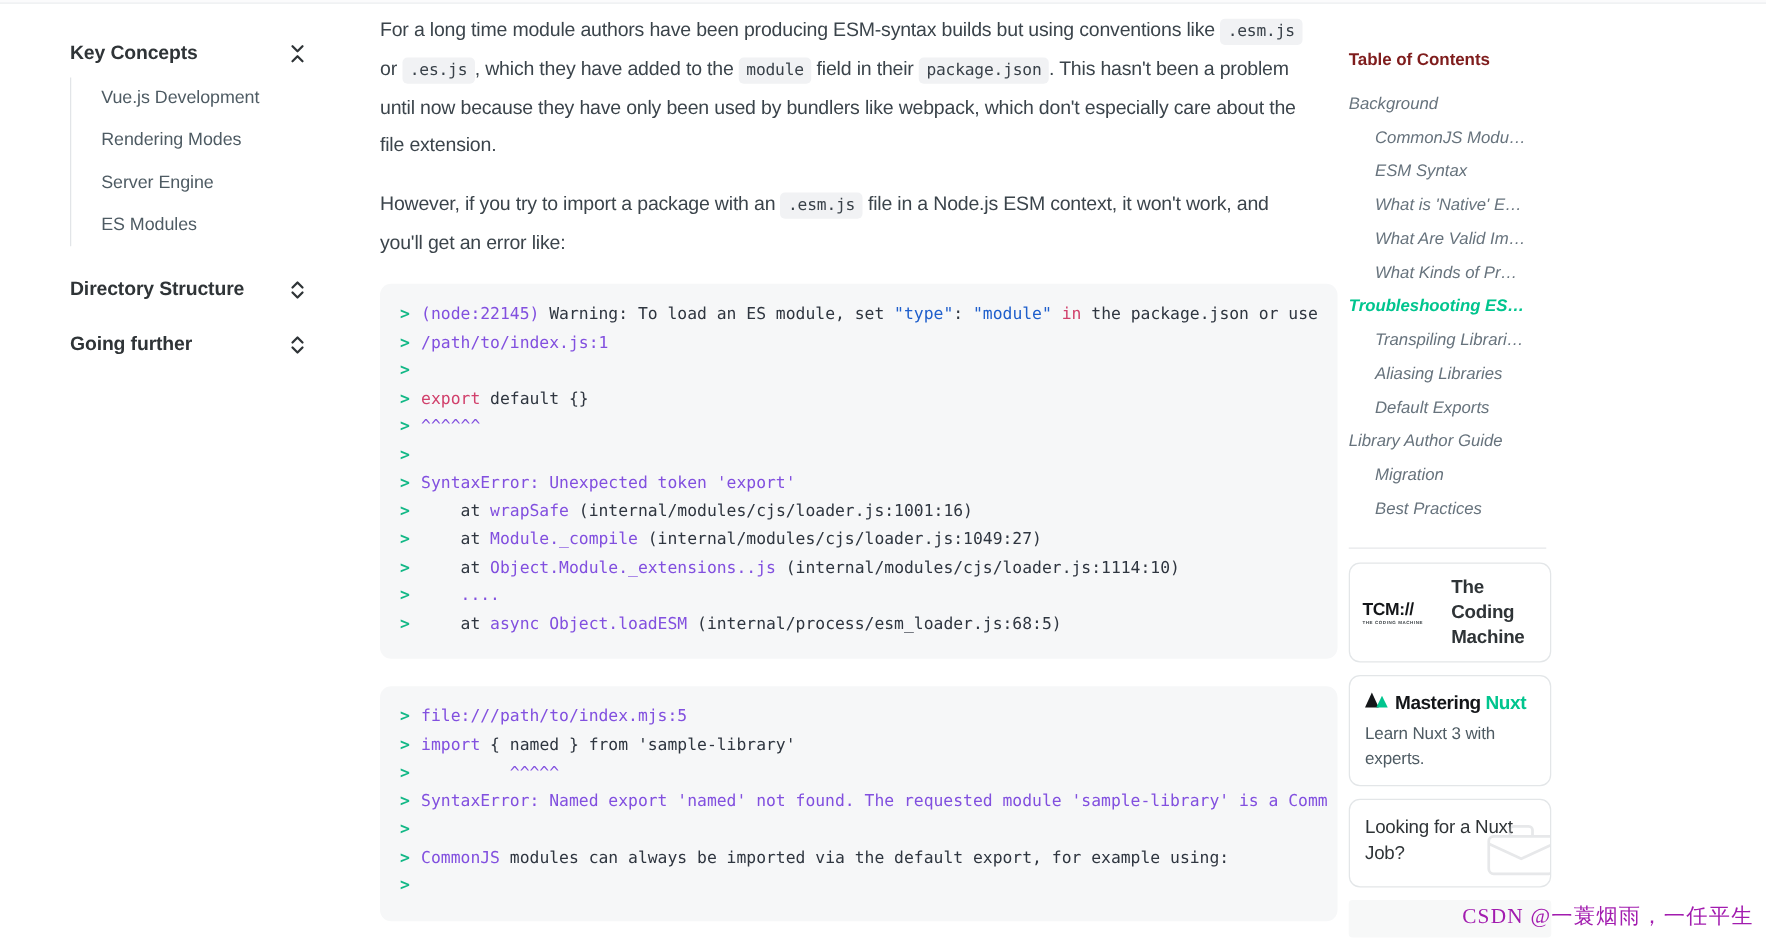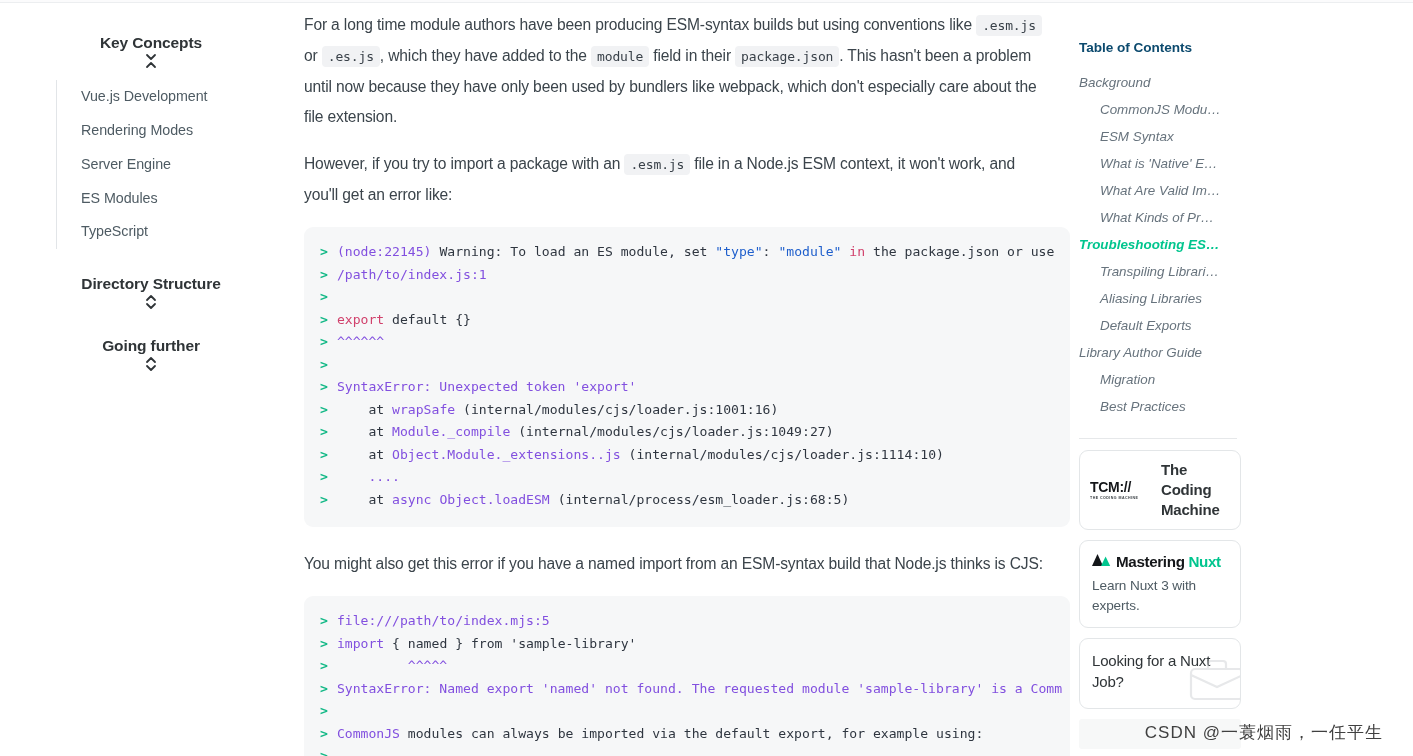--- a/index.html
+++ b/index.html
@@ -27,21 +27,20 @@
     width: 290px;
     flex: 0 0 290px;
     padding: 34px 0 0 56px;
     background: #fff;
   }
   .nav-section-head {
     display: flex; align-items: center; justify-content: space-between;
     width: 190px;
     margin-bottom: 6px;
     cursor: pointer;
-    flex-direction: column;
   }
   .nav-section-title {
     font-size: 15.5px;
     font-weight: 700;
     color: #2f3437;
     letter-spacing: -0.1px;
   }
   .toggle-icon { width: 16px; height: 18px; display: block; }
   .nav-children {
     margin: 10px 0 20px 0;
@@ -106,21 +105,21 @@
   .tok-red    { color: #d1416c; }
 
   
   .toc {
     width: 200px;
     flex: 0 0 200px;
     padding: 40px 0 0 6px;
     margin-right: 140px;
   }
   .toc-title {
-    font-size: 13.6px; font-weight: 700; color: #0c4a6e;
+    font-size: 13.6px; font-weight: 700; color: #7f1d1d;
     margin-bottom: 14px; letter-spacing: -0.05px;
   }
   .toc-item {
     display: block;
     font-size: 13.4px;
     color: #67737d;
     padding: 5.5px 0;
     line-height: 1.2;
     white-space: nowrap;
     overflow: hidden;
@@ -176,24 +175,24 @@
   }
   .briefcase {
     position: absolute; right: -6px; bottom: 3px; opacity: 0.35;
   }
   .ad-placeholder {
     width: 162px; height: 30px; background: #f7f8f8;
     border-radius: 3px; margin-top: 2px;
   }
   .watermark {
     position: absolute;
-    right: 30px; bottom: 12px;
+    right: 10px; bottom: 12px;
     font-size: 17px;
-    color: #404040;
-    font-family: Liberation Sans, sans-serif;
+    color: #a21caf;
+    font-family: Liberation Serif, serif;
     letter-spacing: 1px;
     white-space: nowrap;
   }
 </style>
 </head>
 <body>
 
 <div class="page">
   <div class="top-edge"></div>
 
@@ -206,21 +205,20 @@
           <path d="M4 3 L8 7 L12 3" stroke="#2f3437" stroke-width="1.8" stroke-linecap="round" stroke-linejoin="round"></path>
           <path d="M4 15 L8 11 L12 15" stroke="#2f3437" stroke-width="1.8" stroke-linecap="round" stroke-linejoin="round"></path>
         </svg>
       </span>
     </div>
     <div class="nav-children">
       <a class="nav-child">Vue.js Development</a>
       <a class="nav-child">Rendering Modes</a>
       <a class="nav-child">Server Engine</a>
       <a class="nav-child">ES Modules</a>
-      <a class="nav-child">TypeScript</a>
     </div>
 
     <div class="nav-section-head collapsed">
       <span class="nav-section-title">Directory Structure</span>
       <span class="toggle-icon">
         <svg width="16" height="18" viewBox="0 0 16 18" fill="none">
           <path d="M4 7 L8 3 L12 7" stroke="#2f3437" stroke-width="1.8" stroke-linecap="round" stroke-linejoin="round"></path>
           <path d="M4 11 L8 15 L12 11" stroke="#2f3437" stroke-width="1.8" stroke-linecap="round" stroke-linejoin="round"></path>
         </svg>
       </span>
@@ -251,21 +249,20 @@
         <div class="code-line"><span class="prompt">&gt;</span><span class="tok-purple">^^^^^^</span></div>
         <div class="code-line"><span class="prompt">&gt;</span></div>
         <div class="code-line"><span class="prompt">&gt;</span><span class="tok-purple">SyntaxError: Unexpected token 'export'</span></div>
         <div class="code-line"><span class="prompt">&gt;</span><span class="tok-dark">    at </span><span class="tok-purple">wrapSafe</span><span class="tok-dark"> (internal/modules/cjs/loader.js:1001:16)</span></div>
         <div class="code-line"><span class="prompt">&gt;</span><span class="tok-dark">    at </span><span class="tok-purple">Module._compile</span><span class="tok-dark"> (internal/modules/cjs/loader.js:1049:27)</span></div>
         <div class="code-line"><span class="prompt">&gt;</span><span class="tok-dark">    at </span><span class="tok-purple">Object.Module._extensions..js</span><span class="tok-dark"> (internal/modules/cjs/loader.js:1114:10)</span></div>
         <div class="code-line"><span class="prompt">&gt;</span><span class="tok-purple">    ....</span></div>
         <div class="code-line"><span class="prompt">&gt;</span><span class="tok-dark">    at </span><span class="tok-purple">async Object.loadESM</span><span class="tok-dark"> (internal/process/esm_loader.js:68:5)</span></div>
       </div>
 
-    <p class="para"><span>You might also get this error if you have a named import from an ESM-syntax build that Node.js thinks is CJS:</span></p>
 
     <div class="codeblock" id="cb2">
         <div class="code-line"><span class="prompt">&gt;</span><span class="tok-purple">file:///path/to/index.mjs:5</span></div>
         <div class="code-line"><span class="prompt">&gt;</span><span class="tok-purple">import</span><span class="tok-dark"> { named } from 'sample-library'</span></div>
         <div class="code-line"><span class="prompt">&gt;</span><span class="tok-purple">         ^^^^^</span></div>
         <div class="code-line"><span class="prompt">&gt;</span><span class="tok-purple">SyntaxError: Named export 'named' not found. The requested module 'sample-library' is a Comm</span></div>
         <div class="code-line"><span class="prompt">&gt;</span></div>
         <div class="code-line"><span class="prompt">&gt;</span><span class="tok-purple">CommonJS</span><span class="tok-dark"> modules can always be imported via the default export, for example using:</span></div>
         <div class="code-line"><span class="prompt">&gt;</span></div>
       </div>

